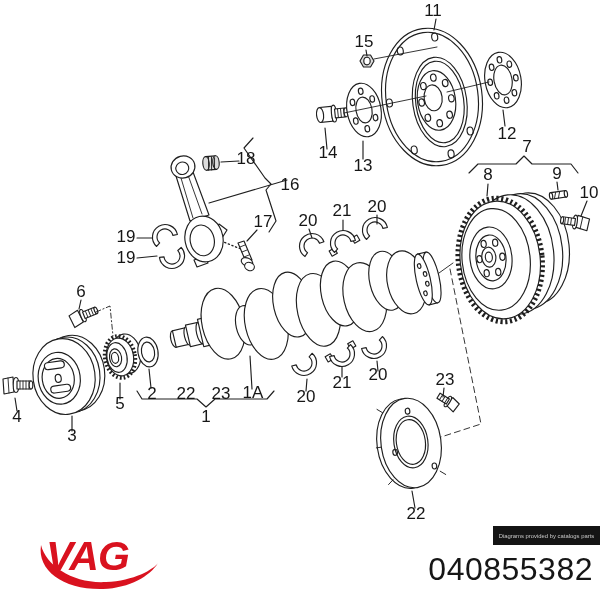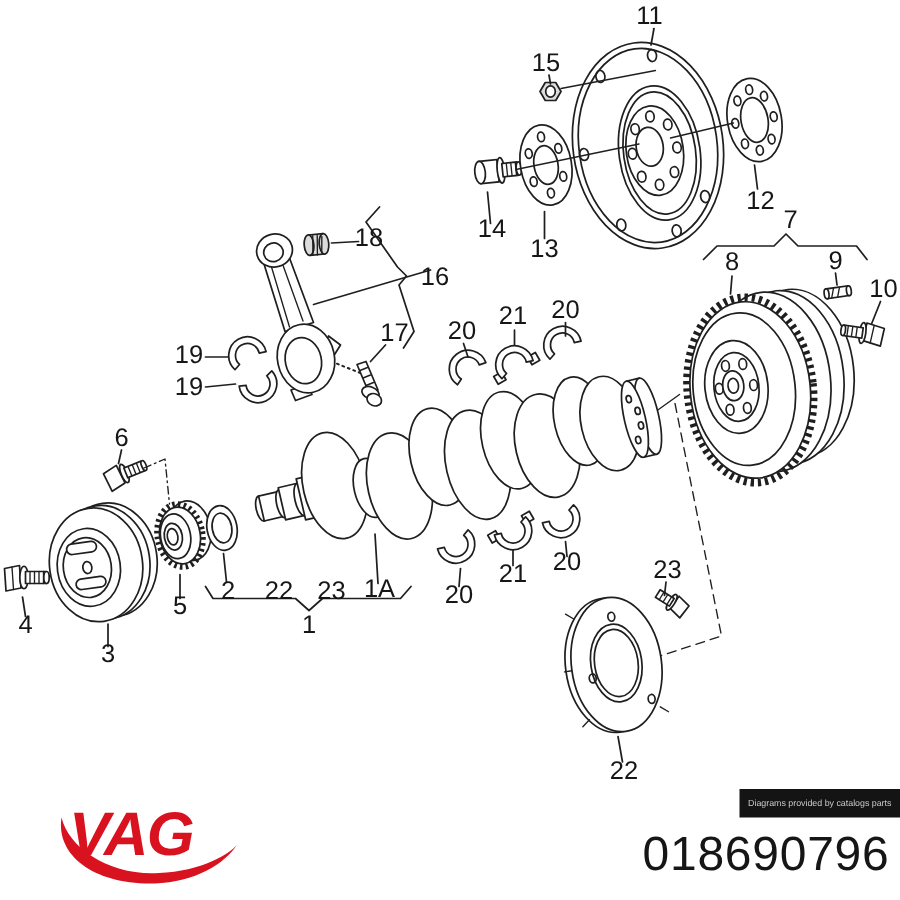--- a/index.html
+++ b/index.html
@@ -369,17 +369,17 @@
         <text x="445" y="385" class="callout">23</text>
       </g>
 </svg>
 
 
 <svg class="logo-wrap" viewBox="0 0 175 64">
   <path class="swoosh" d="M33,9 C29,35 56,54 95,53 C122,52 142,40 150,27 C146,33 126,45 98,46 C66,48 38,30 33,9 Z"></path>
   <text class="logo-text" x="38" y="34">VAG</text>
 </svg>
 
-<div class="part-number">018690796</div>
+<div class="part-number">040855382</div>
 
 <div class="badge">Diagrams provided by catalogs parts</div>
 
 </div>
 
 </body></html>

